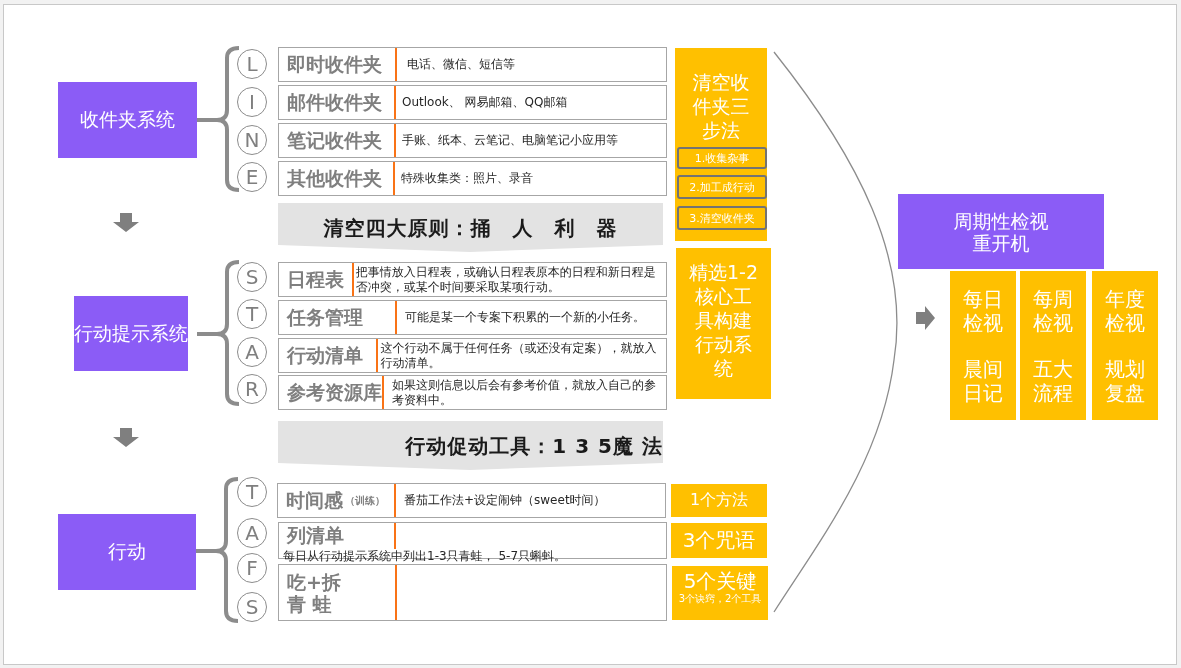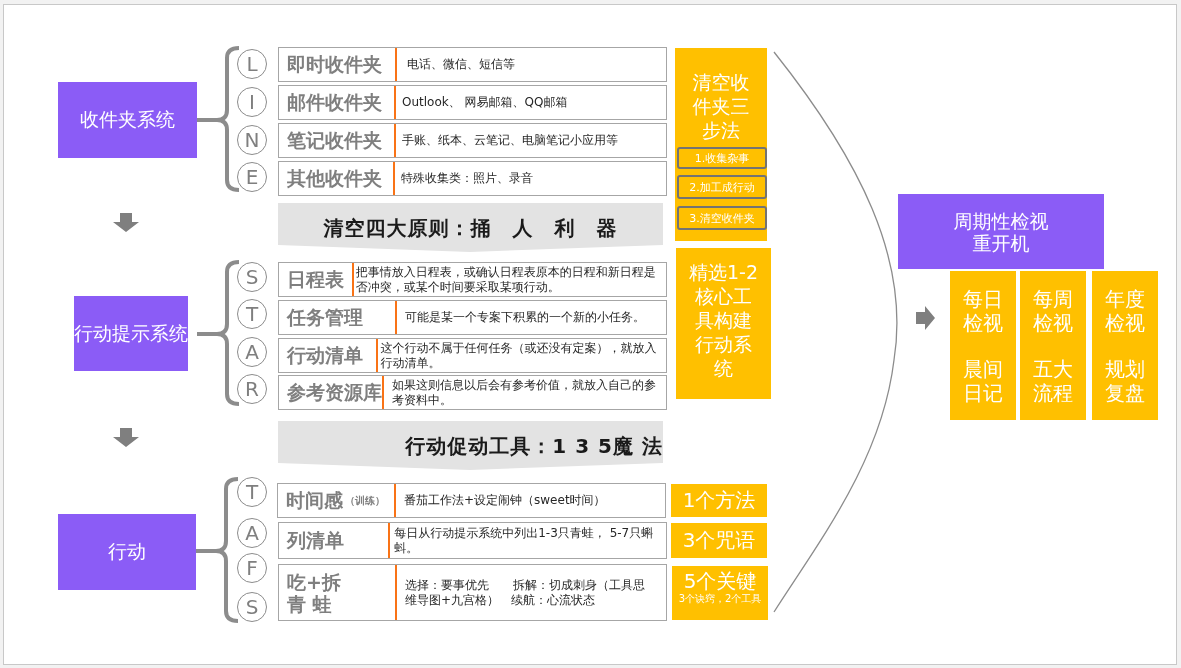--- a/index.html
+++ b/index.html
@@ -166,36 +166,32 @@
     <span>S</span>
   </div>
 
 <div class="row" style="left:277px;top:483px;width:389px;height:35px;">
   <div class="name" style="width:118px;text-align:right;">
     <span>时间感</span>
       <small>（训练）</small>
   </div>
   <div class="desc" style="padding-left:8px;">番茄工作法+设定闹钟（sweet时间）</div>
 </div>
-<div class="row" style="left:278px;top:522px;width:389px;height:37px;">
+<div class="row" style="left:278px;top:522px;width:389px;height:37px;flex-direction:column;">
   <div class="name" style="width:117px;">列清单</div>
   <div class="desc" style="padding:0 4px;">每日从行动提示系统中列出1-3只青蛙， 5-7只蝌蚪。</div>
 </div>
 <div class="row" style="left:278px;top:564px;width:389px;height:57px;">
   <div class="name" style="width:118px;flex-direction:column;align-items:flex-start;justify-content:center;line-height:22px;">
     <span>吃+拆</span>
     <span>青 蛙</span>
   </div>
-  <div class="desc" style="flex-direction:column;align-items:flex-start;justify-content:center;padding-left:8px;">
-    <span>选择：要事优先　　拆解：切成刺身（工具思</span>
-    <span>维导图+九宫格）　续航：心流状态</span>
-  </div>
-</div>
-
-<div class="abs yellow" style="left:671px;top:484px;width:96px;height:33px;font-size:20px;display:flex;align-items:center;justify-content:center;">
+</div>
+
+<div class="abs yellow" style="left:671px;top:484px;width:96px;height:33px;font-size:16px;display:flex;align-items:center;justify-content:center;">
   <span>1个方法</span>
 </div>
 <div class="abs yellow" style="left:671px;top:523px;width:96px;height:35px;font-size:20px;display:flex;align-items:center;justify-content:center;">
   <span>3个咒语</span>
 </div>
 <div class="abs yellow" style="left:672px;top:566px;width:96px;height:54px;text-align:center;">
   <div style="font-size:20px;line-height:24px;margin-top:3px;">5个关键</div>
   <div style="font-size:10px;line-height:12px;padding:0 6px;">3个诀窍，2个工具</div>
 </div>
 

